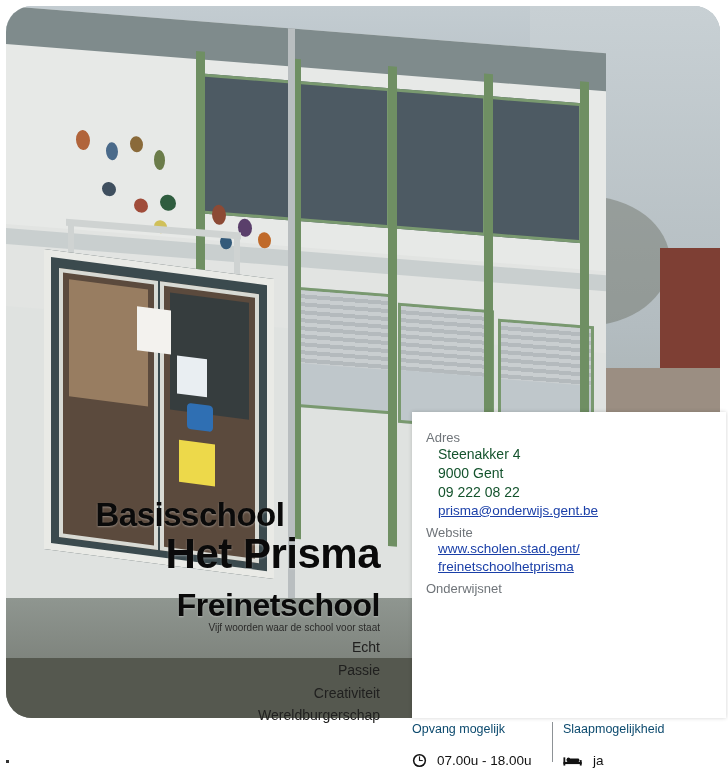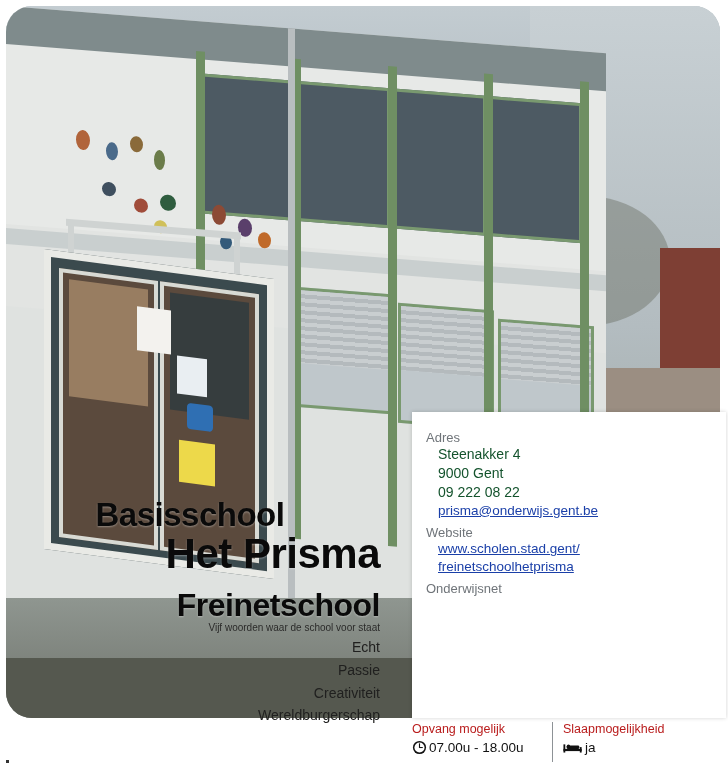--- a/index.html
+++ b/index.html
@@ -250,31 +250,31 @@
   }
   .footer-col { position: relative; }
   .footer-col.left { width: 136px; }
   .footer-sep {
     width: 1px;
     height: 40px;
     background: #8d9296;
     margin: 0 10px 0 4px;
   }
   .footer-label {
-    color: #b91c1c;
+    color: #0c4a6e;
     font-size: 12.5px;
     line-height: 1.2;
   }
   .footer-value {
     color: #111;
     font-size: 13.5px;
     display: flex;
     align-items: center;
-    gap: 2px;
-    margin-top: 3px;
+    gap: 10px;
+    margin-top: 16px;
   }
   .clock-icon svg, .bed-icon svg { display: block; }
 
   .corner-dot {
     position: absolute;
     left: 6px;
     bottom: 8px;
     width: 3px;
     height: 3px;
     background: #333;

